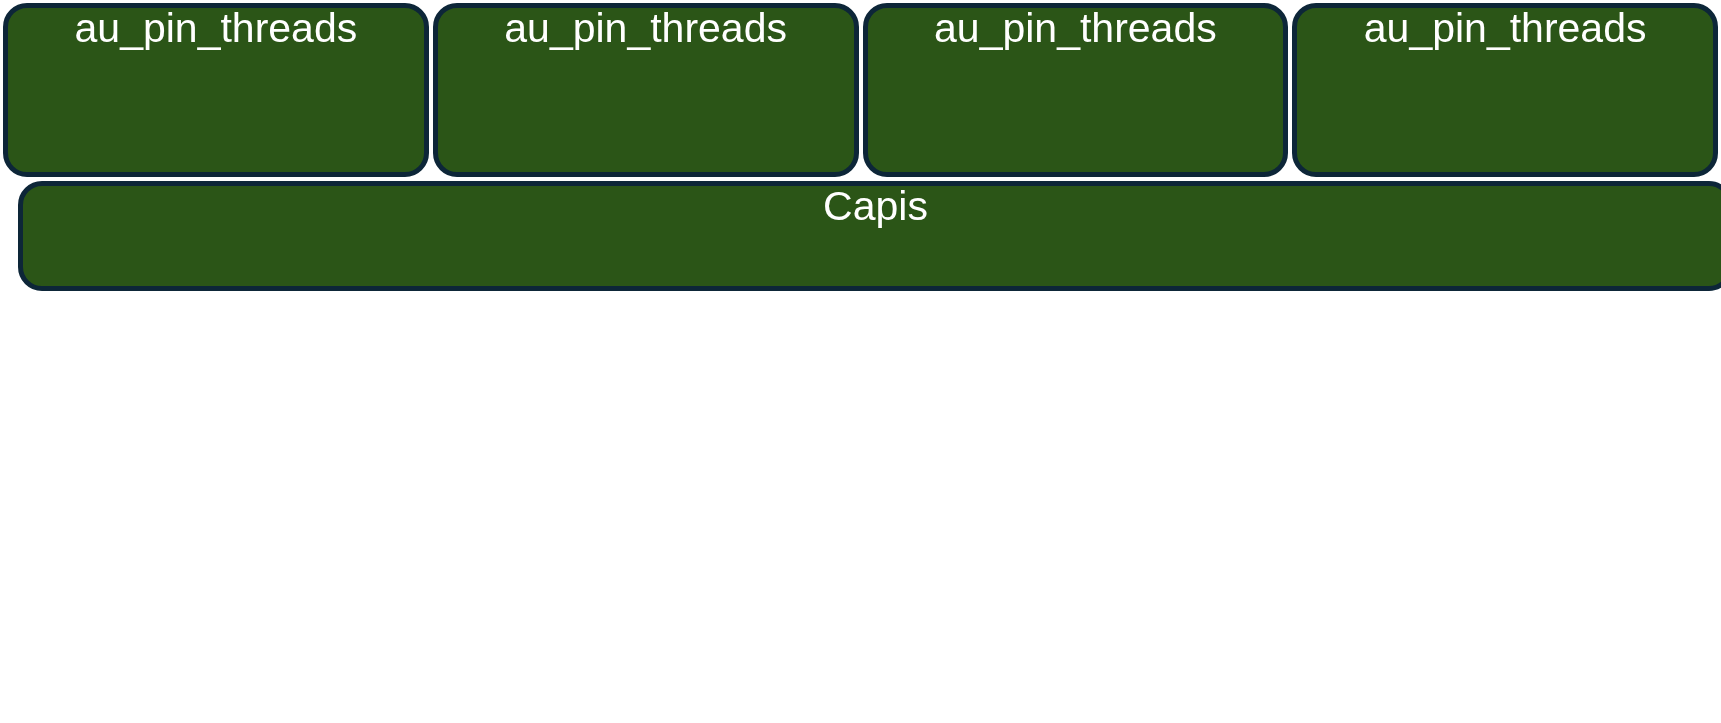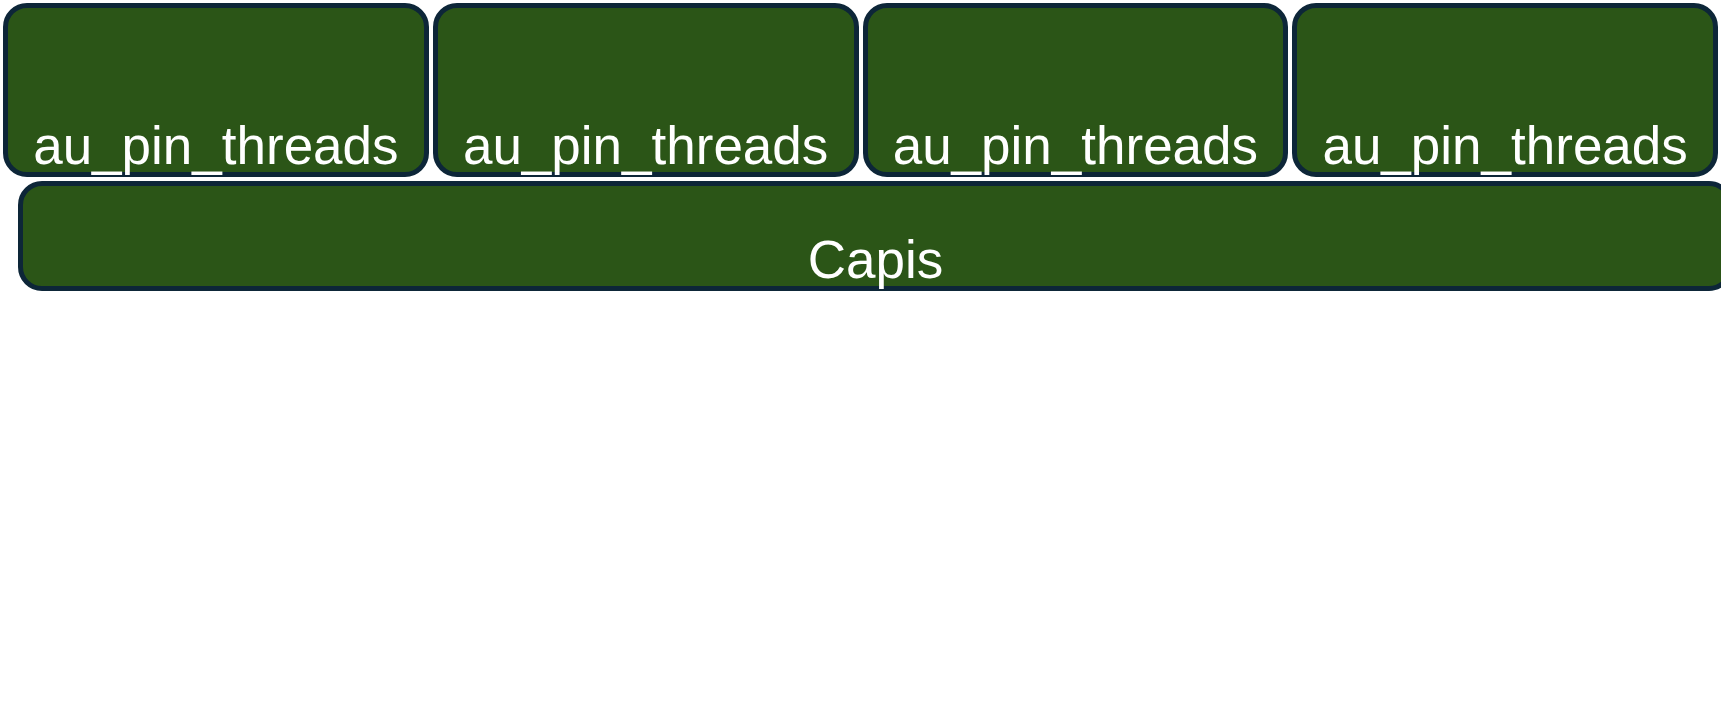--- a/index.html
+++ b/index.html
@@ -22,24 +22,24 @@
     display: flex;
     gap: 4px;
     height: 174px;
     flex: 0 0 auto;
   }
   .box {
     box-sizing: border-box;
     border: 5px solid var(--border-color, #0d2638);
     border-radius: 24px;
     display: flex;
-    align-items: flex-end;
+    align-items: flex-start;
     justify-content: center;
     color: var(--text-color, #ffffff);
-    font-size: 53px;
+    font-size: 41px;
     line-height: 1;
     white-space: nowrap;
   }
   .top-row .box {
     flex: 1 1 0;
     height: 100%;
   }
   .layer {
     width: 100%;
     flex: 0 0 auto;

